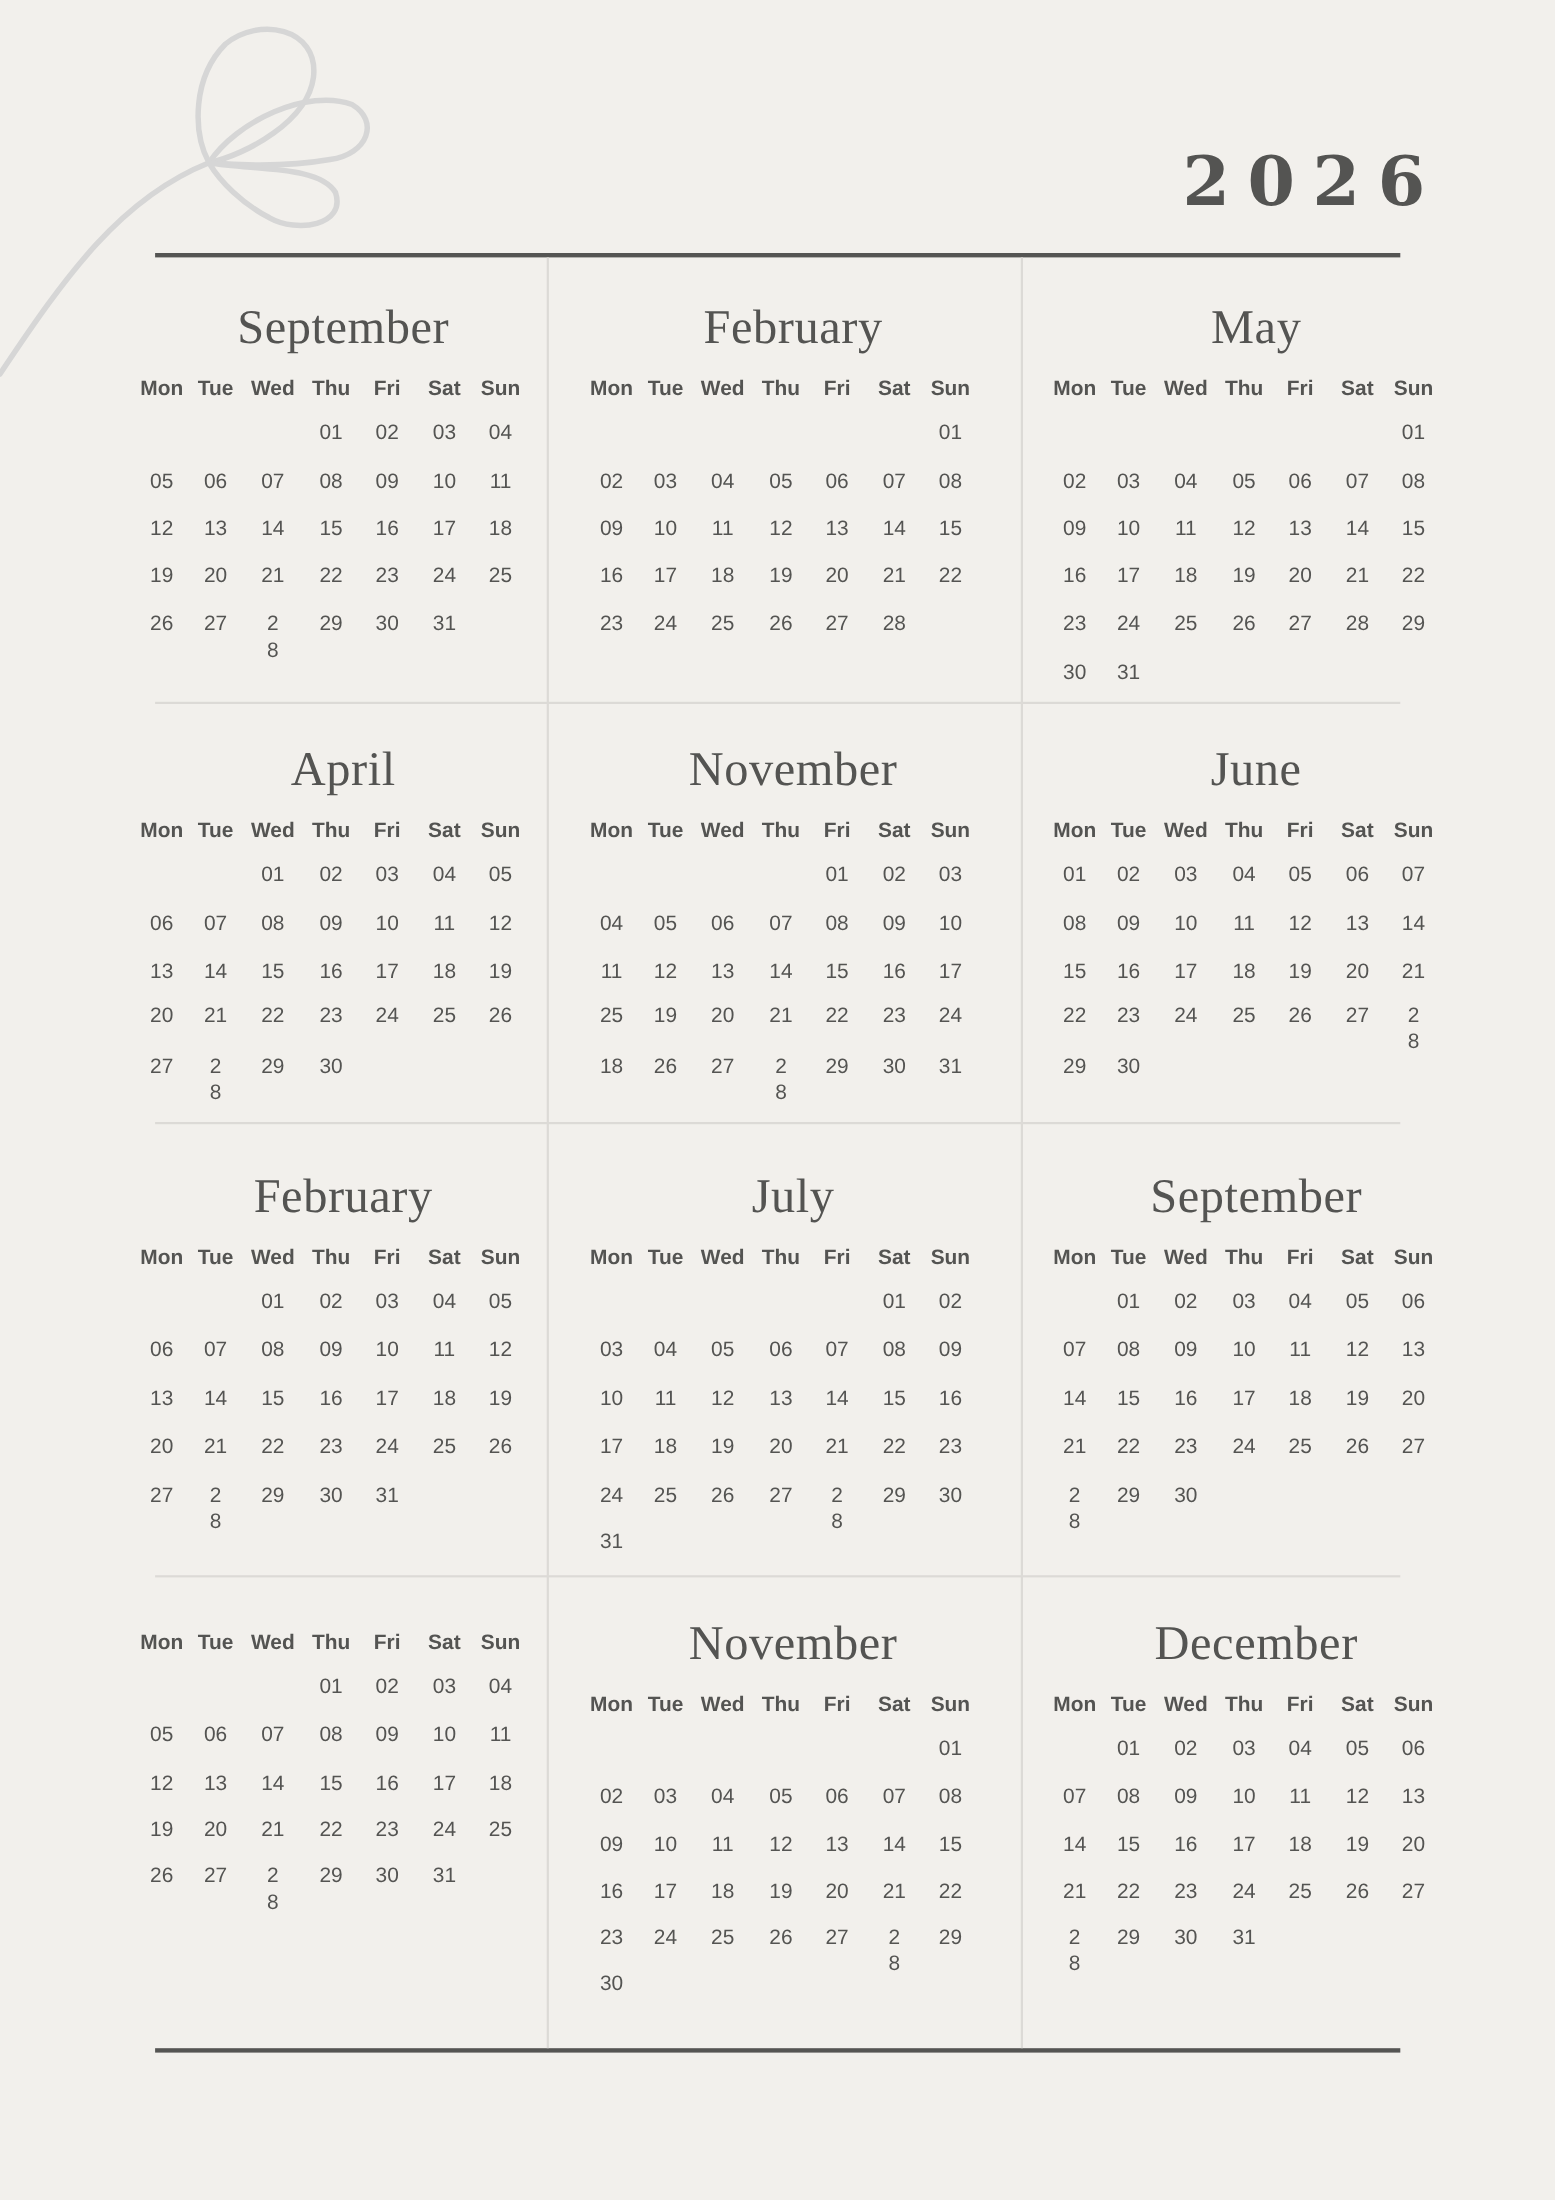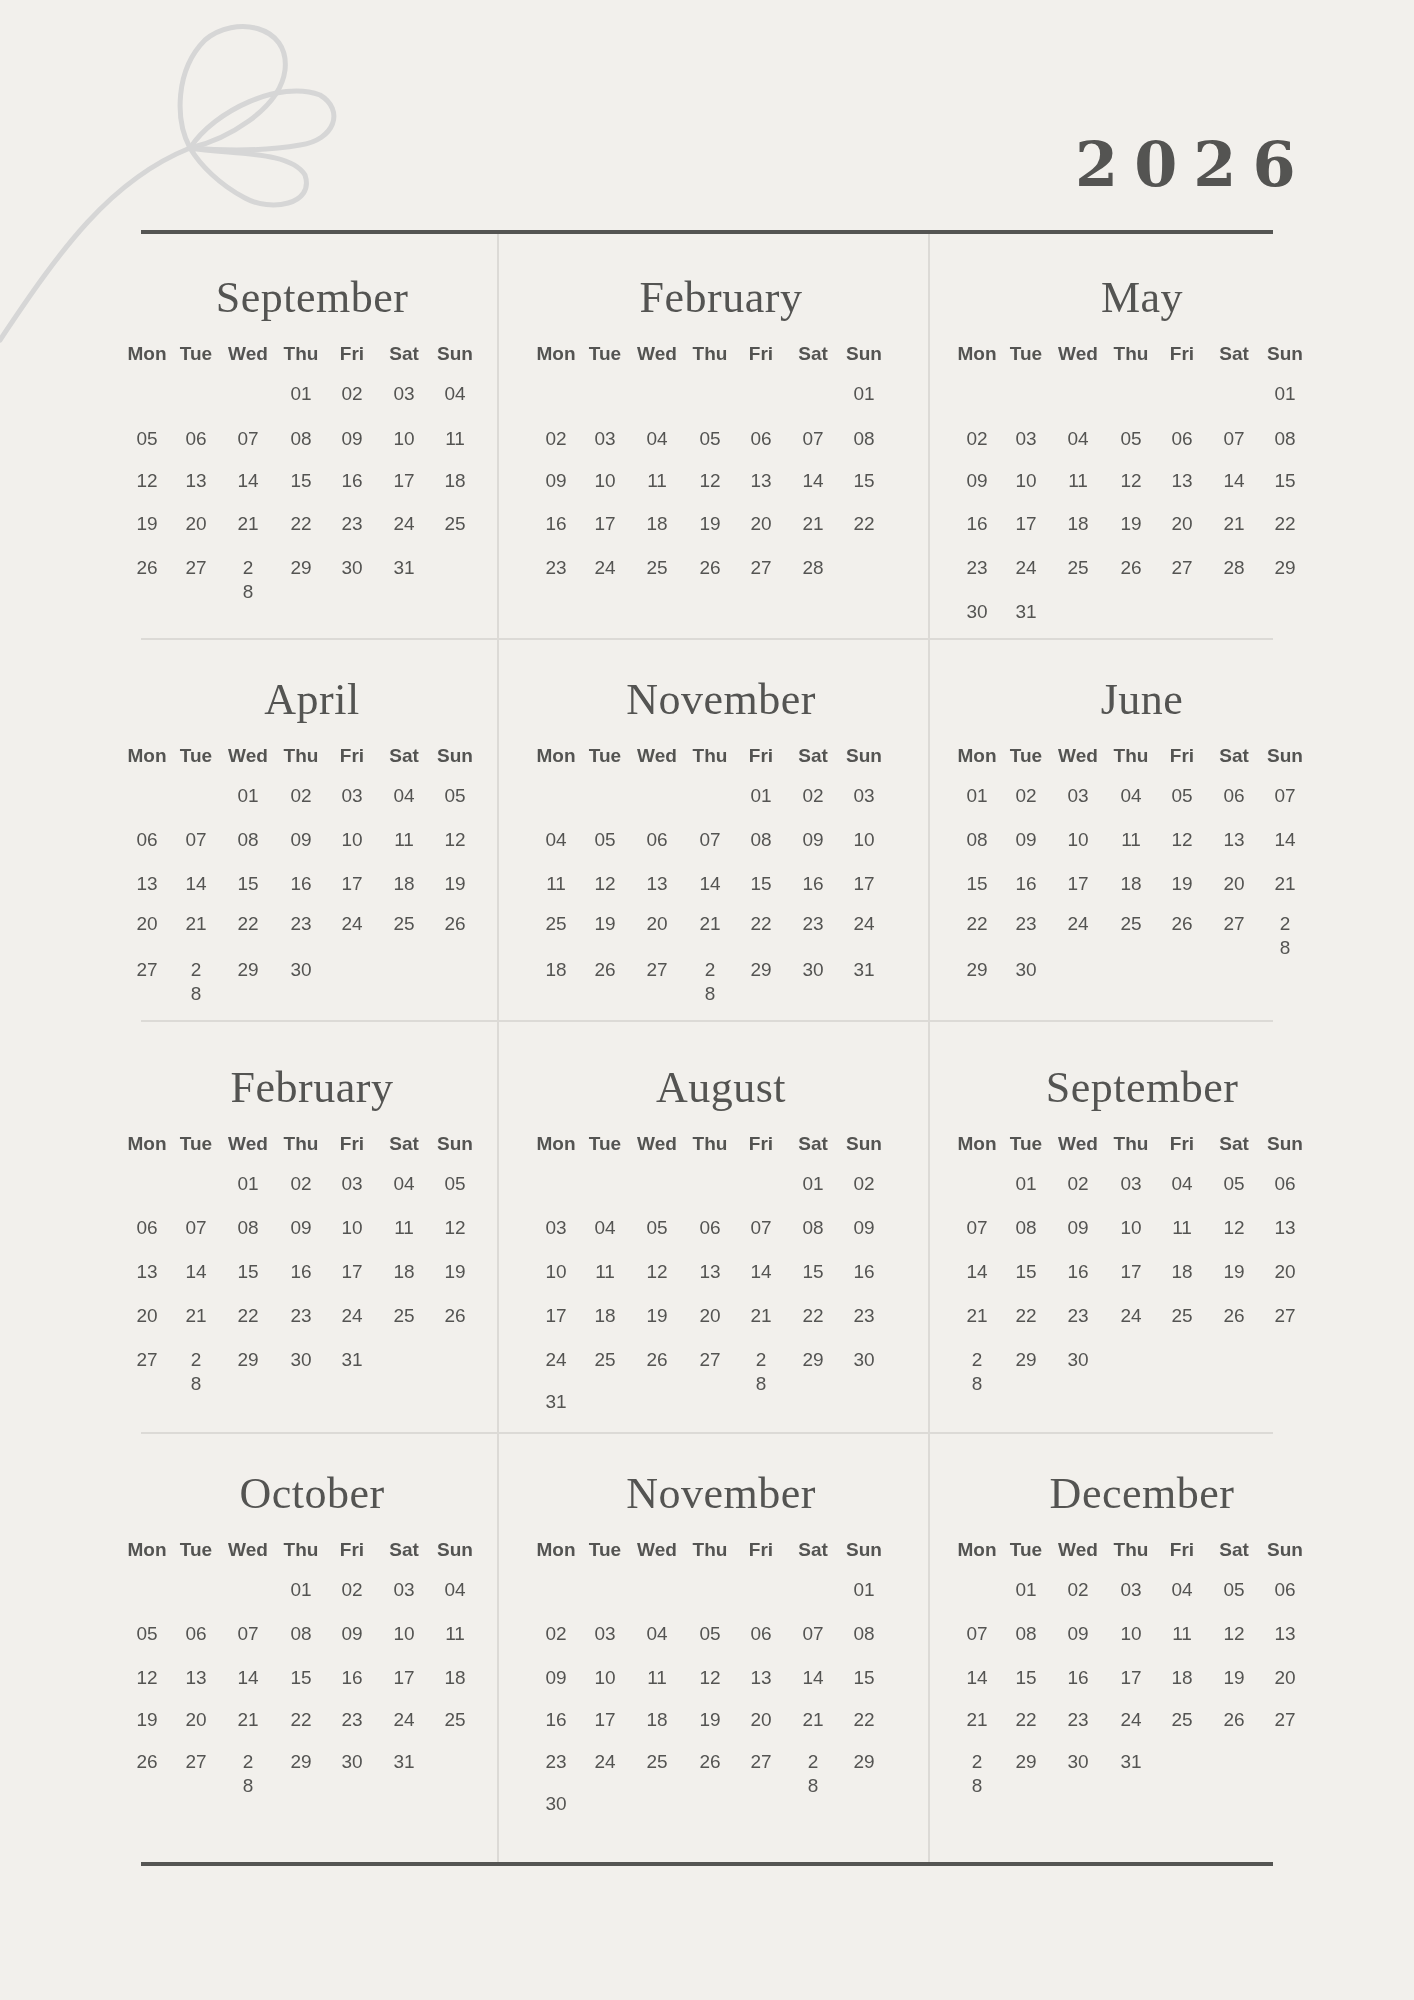--- a/index.html
+++ b/index.html
@@ -850,21 +850,21 @@
           <div style="padding: 0px;">30</div>
         </div>
         <div class="day" style="height: 40px;">
           <div style="padding: 0px;">31</div>
         </div>
         <div class="day" style="height: 40px;"></div>
         <div class="day" style="height: 40px;"></div>
       </div>
     </div>
     <div class="month" style="left: 531px; top: 1060px;">
-      <div class="month-title">August</div>
+      <div class="month-title">July</div>
       <div class="grid">
         <div class="dow">Mon</div>
         <div class="dow">Tue</div>
         <div class="dow">Wed</div>
         <div class="dow">Thu</div>
         <div class="dow">Fri</div>
         <div class="dow">Sat</div>
         <div class="dow">Sun</div>
         <div class="day" style="height: 42px;"></div>
         <div class="day" style="height: 42px;"></div>
@@ -1073,21 +1073,20 @@
         <div class="day" style="height: 40px;">
           <div style="padding: 0px;">30</div>
         </div>
         <div class="day" style="height: 40px;"></div>
         <div class="day" style="height: 40px;"></div>
         <div class="day" style="height: 40px;"></div>
         <div class="day" style="height: 40px;"></div>
       </div>
     </div>
     <div class="month" style="left: 122px; top: 1466px;">
-      <div class="month-title">October</div>
       <div class="grid">
         <div class="dow">Mon</div>
         <div class="dow">Tue</div>
         <div class="dow">Wed</div>
         <div class="dow">Thu</div>
         <div class="dow">Fri</div>
         <div class="dow">Sat</div>
         <div class="dow">Sun</div>
         <div class="day" style="height: 42px;"></div>
         <div class="day" style="height: 42px;"></div>

